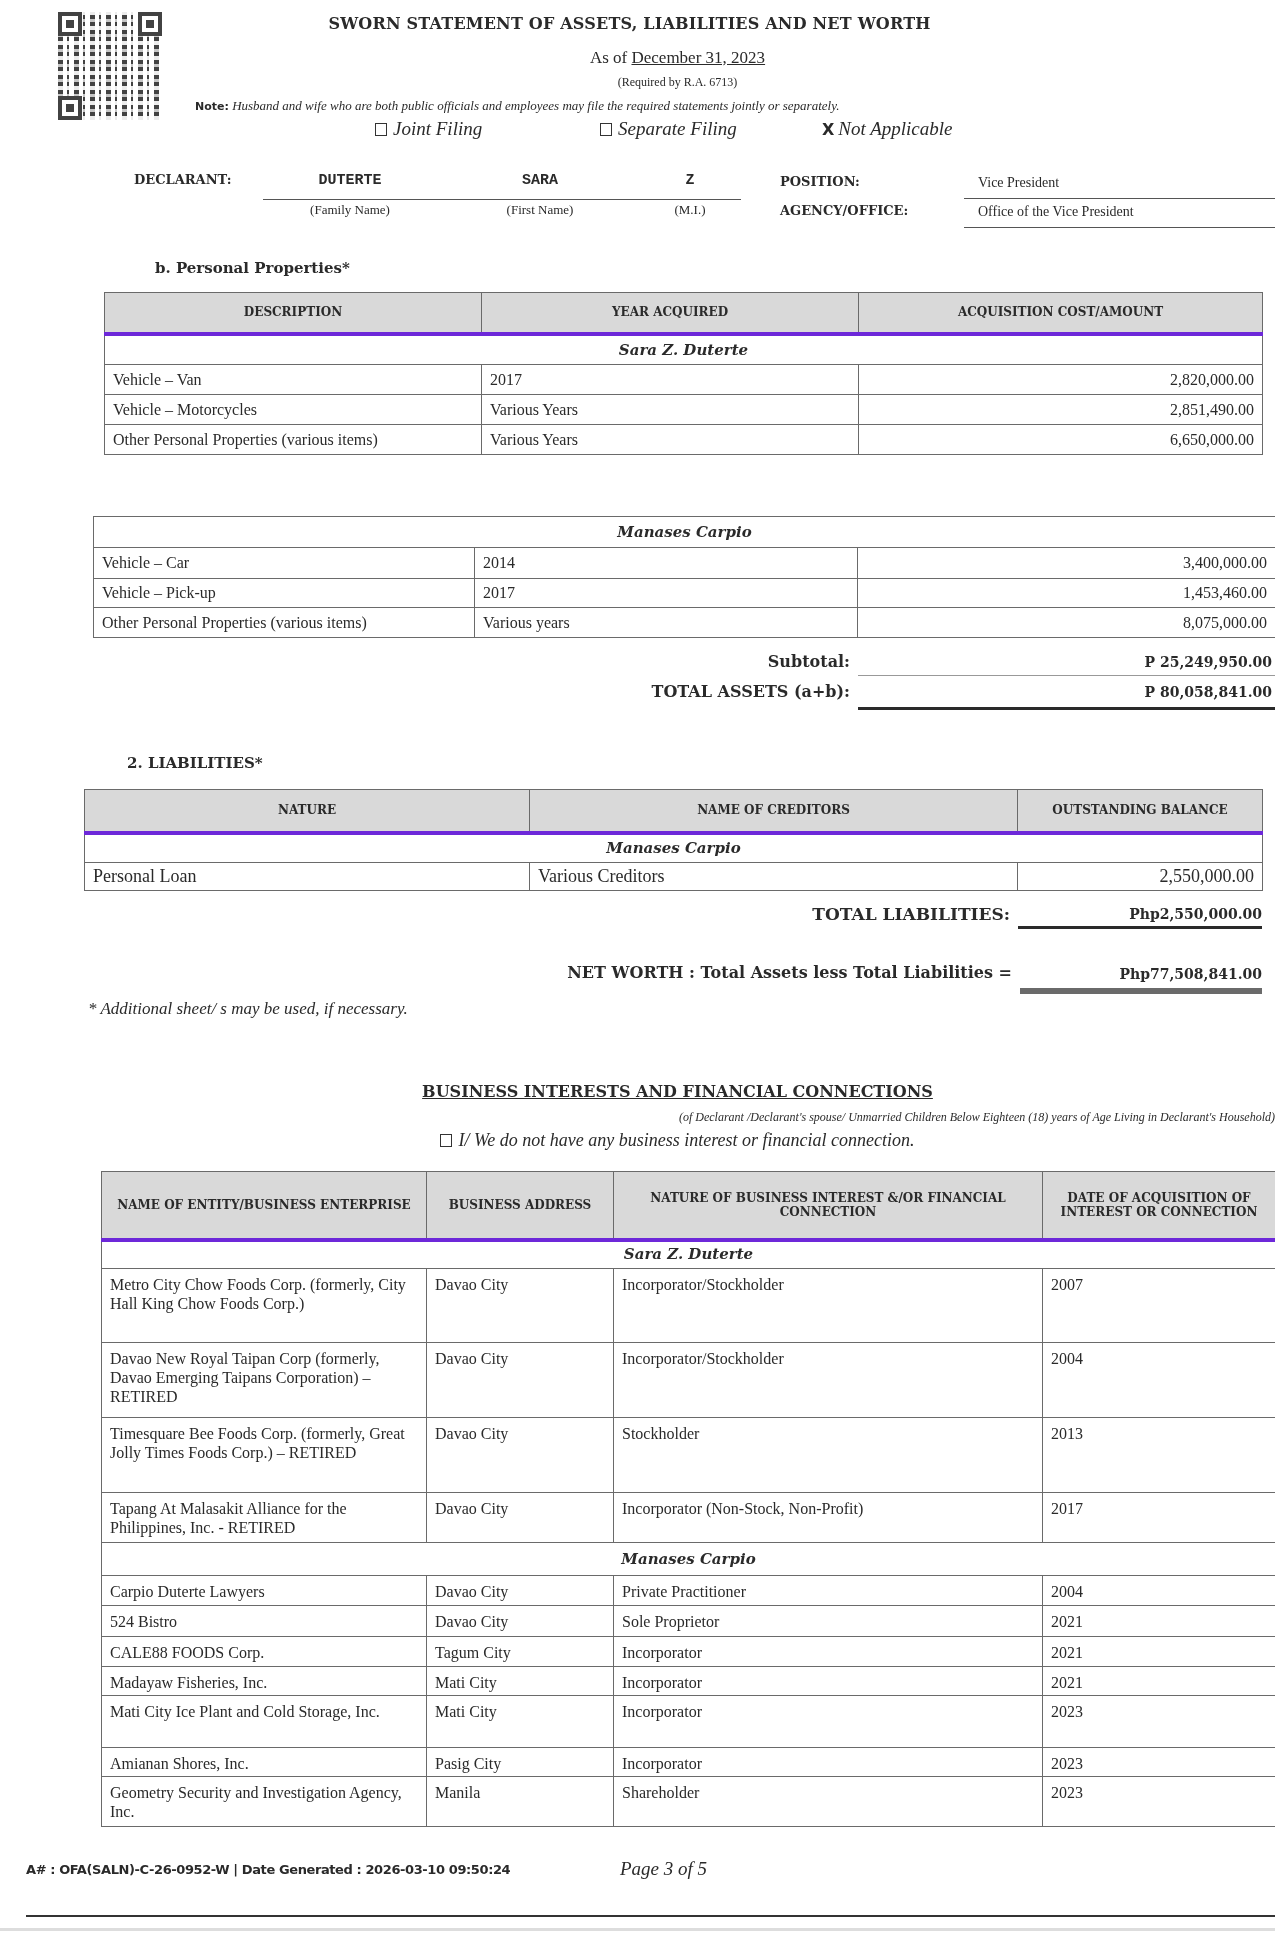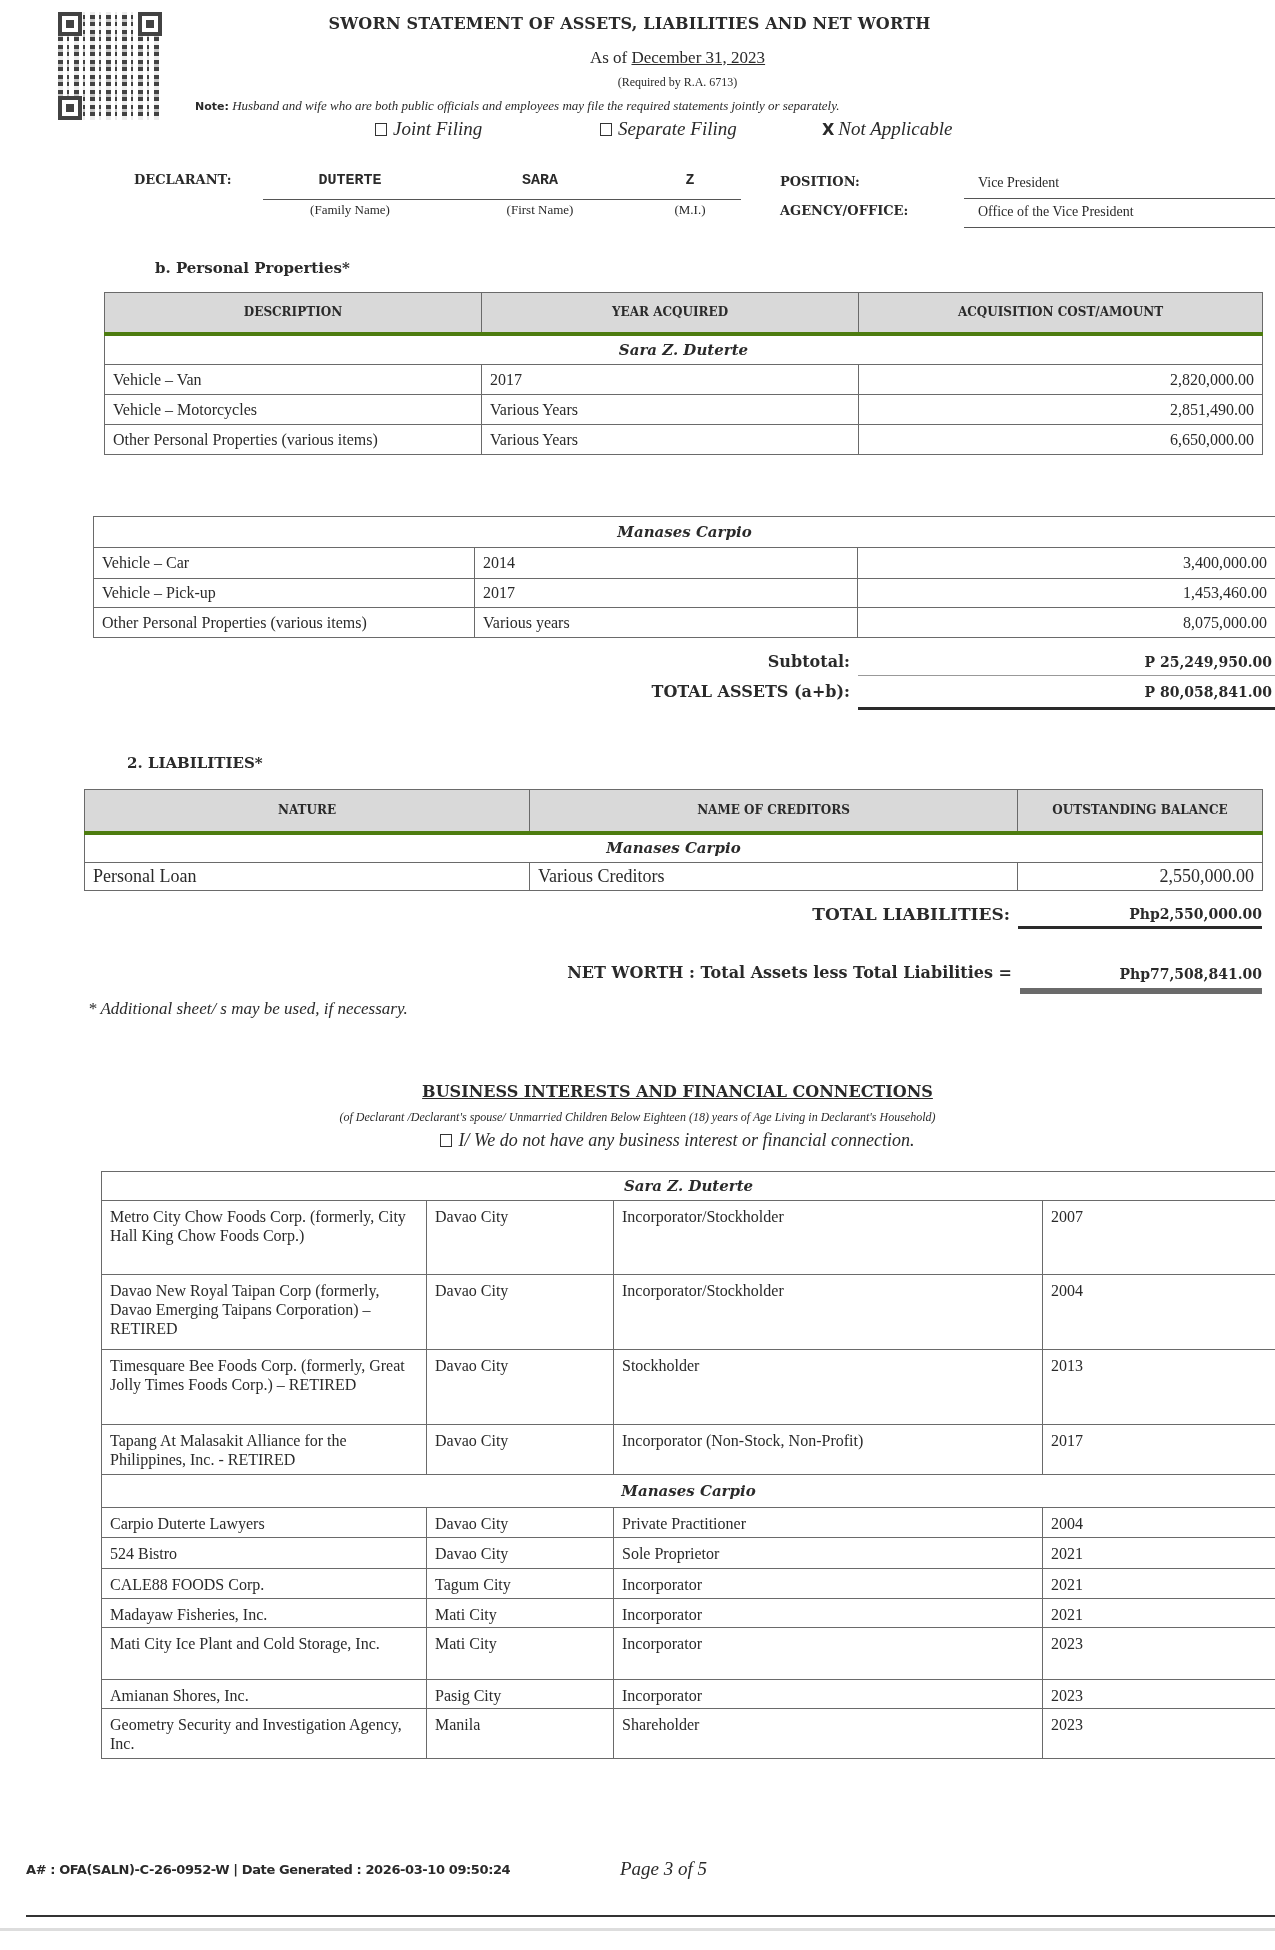--- a/index.html
+++ b/index.html
@@ -30,21 +30,21 @@
   .lbl { font-family: "DejaVu Serif", serif; font-weight: bold; font-size: 13px; }
   .big { font-family: Liberation Mono, monospace; font-weight: bold; font-size: 15px; text-align: center; }
   .sub { font-family: "Liberation Serif", serif; font-size: 13px; text-align: center; }
   .val { font-family: "Liberation Serif", serif; font-size: 14px; }
   .hr { height: 1px; background: #555; }
 
   .secttl { font-family: "DejaVu Serif", serif; font-weight: bold; font-size: 15px; }
 
   table { border-collapse: collapse; position: absolute; table-layout: fixed; }
   td, th { border: 1px solid #6a6a6a; font-family: "Liberation Serif", serif; font-size: 16px; padding: 0 8px; vertical-align: middle; }
-  th { background: #d9d9d9; font-family: "DejaVu Serif", serif; font-weight: bold; font-size: 12px; text-align: center; border-bottom: 4px solid #4d7c0f; }
+  th { background: #d9d9d9; font-family: "DejaVu Serif", serif; font-weight: bold; font-size: 12px; text-align: center; border-bottom: 4px solid #6d28d9; }
   td.group { text-align: center; font-family: "DejaVu Serif", serif; font-weight: bold; font-style: italic; font-size: 15px; }
   td.c { text-align: left; }
   td.r { text-align: right; }
   .biz td { vertical-align: top; padding-top: 6px; line-height: 19px; }
   .biz td.group { vertical-align: middle; padding-top: 0; }
 
   .totlbl { font-family: "DejaVu Serif", serif; font-weight: bold; font-size: 16px; text-align: right; }
   .totval { font-family: "DejaVu Serif", serif; font-weight: bold; font-size: 14px; text-align: right; }
   .thick { height: 3px; background: #2a2a2a; }
 
@@ -201,33 +201,39 @@
 <div class="abs totval" style="left:1018px;top:906px;width:244px;">Php2,550,000.00</div>
 <div class="abs thick" style="left:1018px;top:926px;width:244px;"></div>
 
 <div class="abs totlbl" style="left:400px;top:963px;width:612px;">NET WORTH : Total Assets less Total Liabilities =</div>
 <div class="abs totval" style="left:1040px;top:966px;width:222px;">Php77,508,841.00</div>
 <div class="abs" style="left:1020px;top:988px;width:242px;height:6px;background:#6a6a6a;"></div>
 
 <div class="abs footnote" style="left:88px;top:999px;">* Additional sheet/ s may be used, if necessary.</div>
 
 <div class="abs bizhdr" style="left:0;top:1082px;width:1275px;padding-left:80px;">BUSINESS INTERESTS AND FINANCIAL  CONNECTIONS</div>
-<div class="abs bizsub" style="left:0;top:1110px;width:1275px;">(of Declarant /Declarant's spouse/ Unmarried Children Below Eighteen (18) years of Age Living in Declarant's Household)</div>
+<div class="abs bizsub" style="left:0;top:1110px;width:1275px;text-align:right;">(of Declarant /Declarant's spouse/ Unmarried Children Below Eighteen (18) years of Age Living in Declarant's Household)</div>
 <div class="abs bizchk" style="left:0;top:1130px;width:1275px;padding-left:80px;">
   <span class="cbox"></span><span>I/ We do not have any business interest or financial connection.</span>
 </div>
 
 <table class="biz" style="left:101px;top:1171px;width:1174px;">
   <colgroup>
       <col style="width:325px">
       <col style="width:187px">
       <col style="width:429px">
       <col style="width:233px">
     </colgroup>
   <tbody>
+      <tr style="height:68px;">
+    <th>NAME OF ENTITY/BUSINESS ENTERPRISE</th>
+    <th>BUSINESS ADDRESS</th>
+    <th>NATURE OF BUSINESS INTEREST &amp;/OR FINANCIAL CONNECTION</th>
+    <th>DATE OF ACQUISITION OF INTEREST OR CONNECTION</th>
+  </tr>
   <tr style="height:29px;">
         <td class="group" colspan="4">Sara Z. Duterte</td>
       </tr>
   <tr style="height:74px;">
     <td>Metro City Chow Foods Corp. (formerly, City Hall King Chow Foods Corp.)</td>
     <td class="c">Davao City</td>
     <td class="c">Incorporator/Stockholder</td>
     <td class="c">2007</td>
   </tr>
   <tr style="height:75px;">

